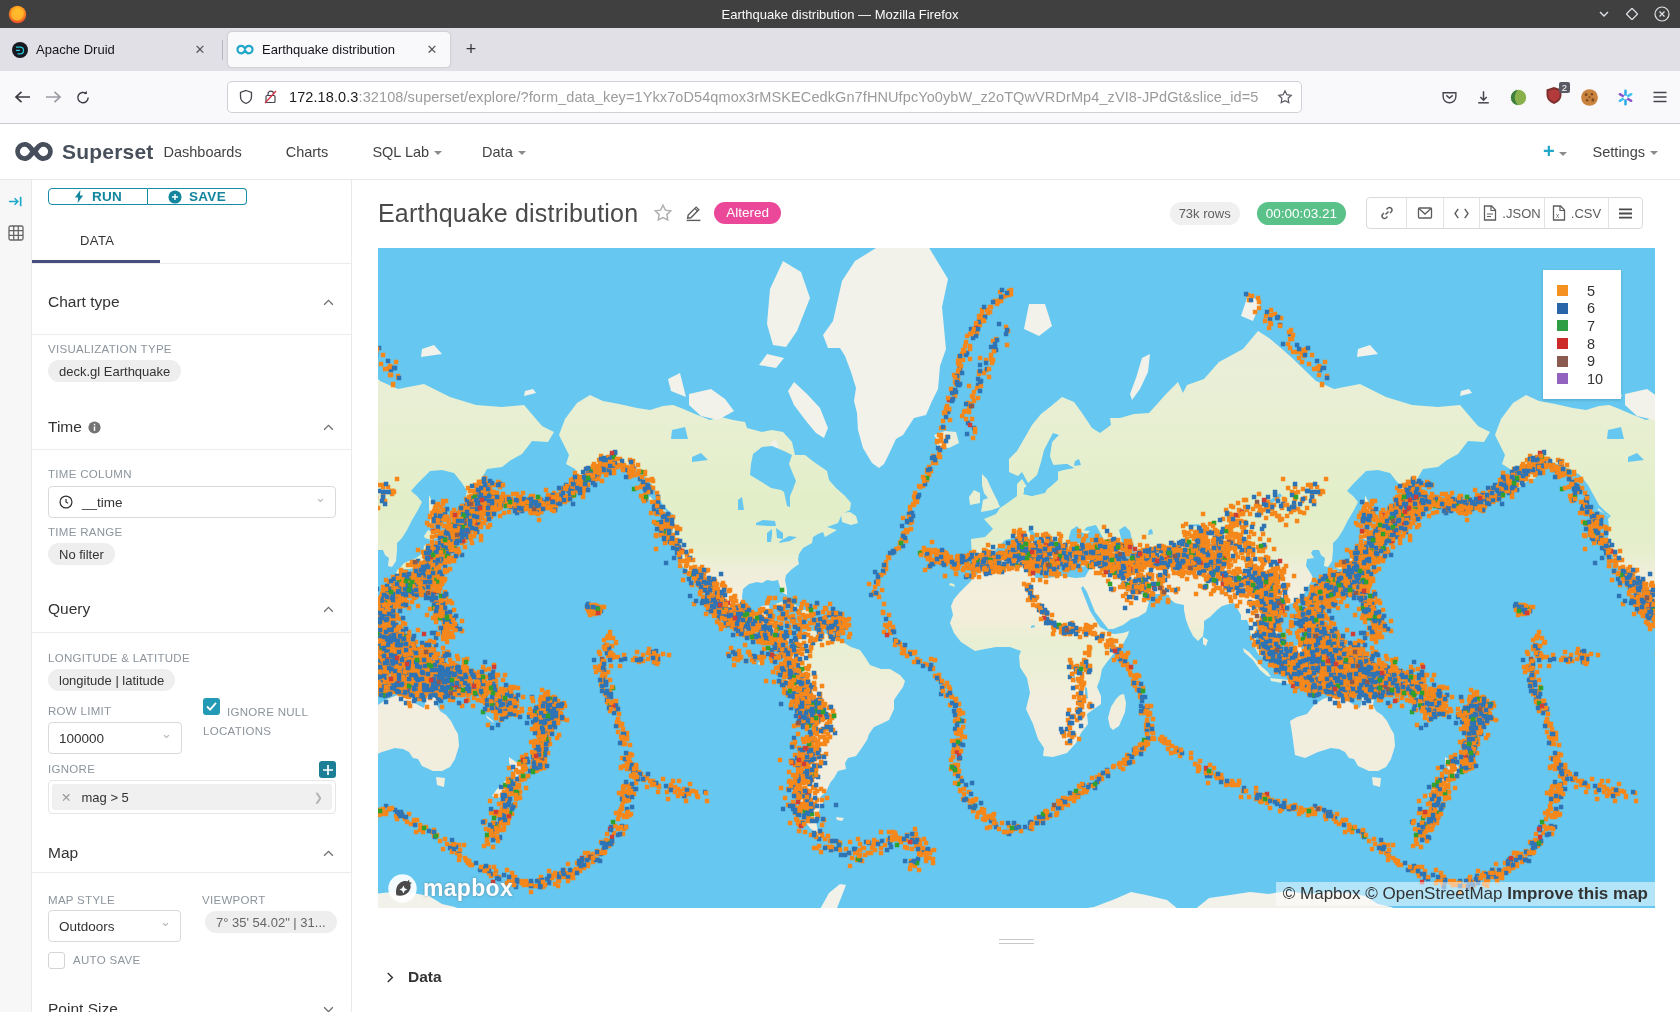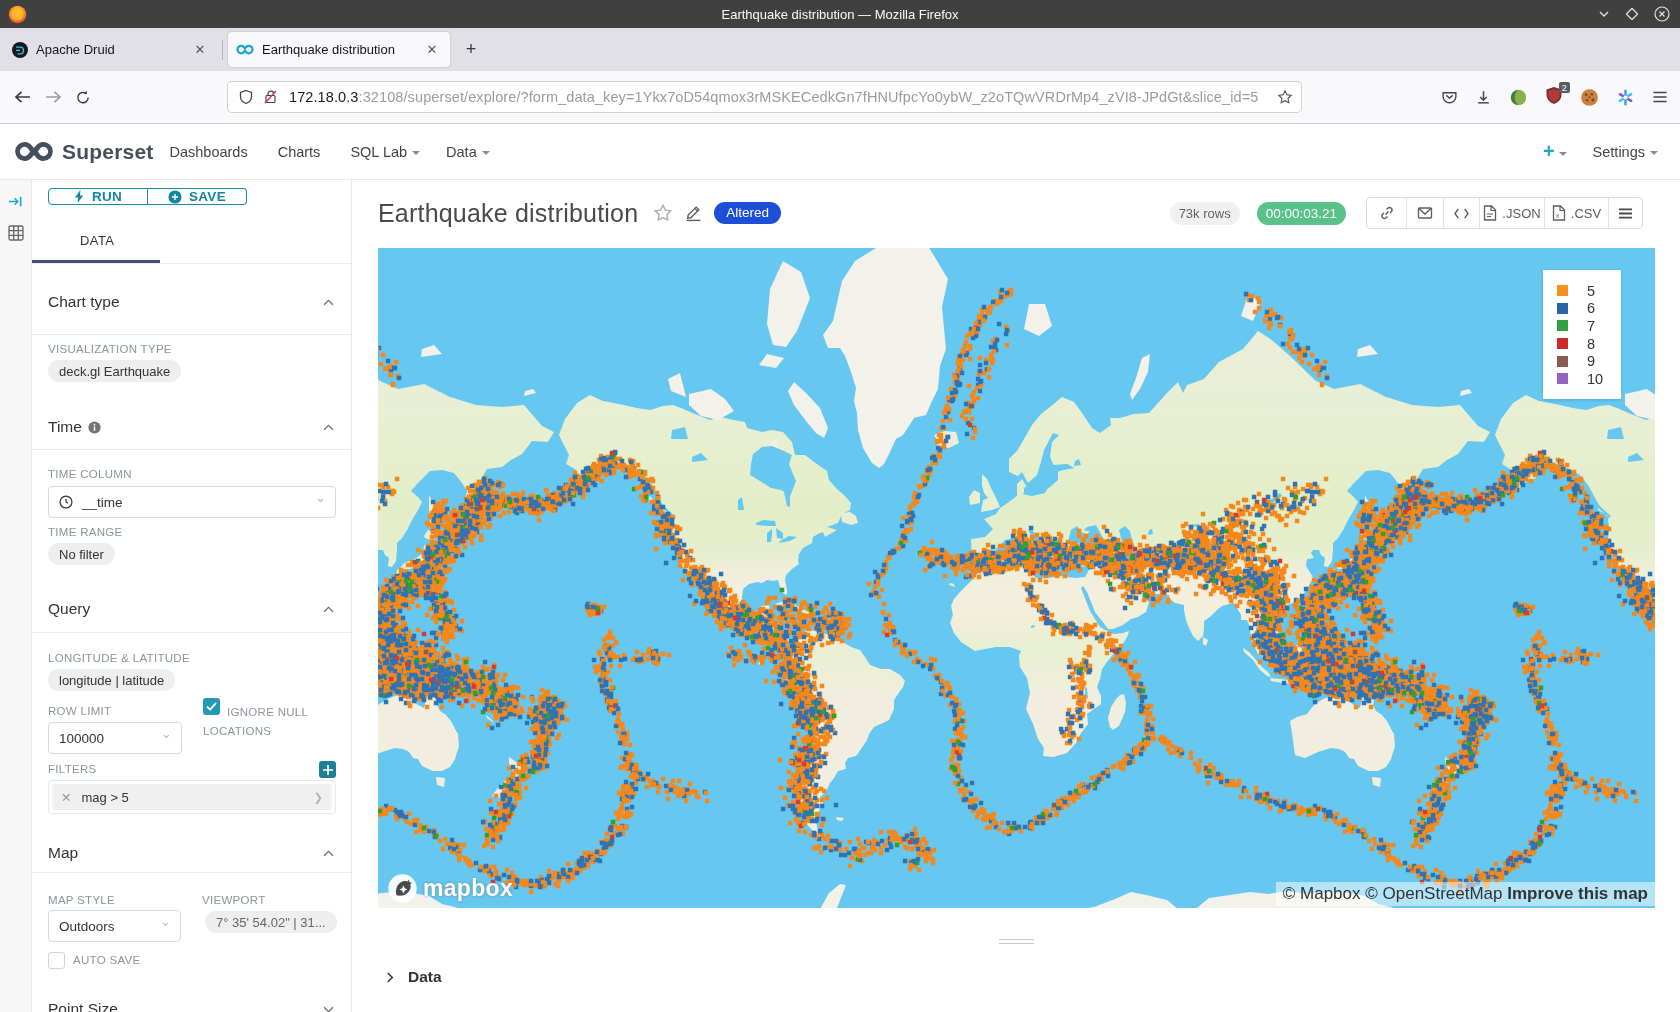--- a/index.html
+++ b/index.html
@@ -25,21 +25,21 @@
 .abs{position:absolute}
 .hr2{left:0;width:320px;height:1px;background:#ececec}
 .st{font-size:15.5px;color:#333}
 .lbl2{font-size:11.5px;color:#8c949c;letter-spacing:.3px}
 .pill2{background:#eeeeee;border-radius:11px;padding:3.5px 11px;font-size:13px;color:#333}
 .selbox2{height:32px;border:1px solid #d9d9d9;border-radius:4px;display:flex;align-items:center;padding:0 10px;font-size:13.5px;color:#333}
 .selbox2 .dn{position:absolute;right:9px;color:#b6b6b6;font-size:13px;top:3px}
 .snav{height:56px;background:#fff;border-bottom:1px solid #e8e8ea;display:flex;align-items:center;position:relative}
 .slogo{display:flex;align-items:center;margin-left:14px}
 .slogo .sname{font-size:21px;font-weight:bold;color:#474f5b;margin-left:8px;letter-spacing:.2px}
-.smenu{display:flex;align-items:center;margin-left:16px;gap:0}
+.smenu{display:flex;align-items:center;margin-left:10px;gap:14px}
 .smenu .mi{font-size:14.5px;color:#434343}
 .car{display:inline-block;width:0;height:0;border-left:4px solid transparent;border-right:4px solid transparent;border-top:4.5px solid #8b8b8b;margin-left:5px;vertical-align:2px}
 .snav .right{position:absolute;right:22px;display:flex;align-items:center;gap:26px}
 .body{display:flex;height:844px}
 .rail{width:32px;background:#f7f7f8;border-right:1px solid #e9e9e9;padding-top:14px}
 .sidebar{width:320px;background:#fff;border-right:1px solid #e9e9e9;position:relative;height:844px;overflow:hidden;flex:none}
 .runsave{display:flex;margin:8px 0 0 16px;width:199px;height:17px}
 .rsb{flex:1;border:1px solid #158da5;display:flex;align-items:center;justify-content:center;color:#13869e;font-size:13.5px;font-weight:bold;letter-spacing:.3px}
 .rsb.l{border-radius:4px 0 0 4px}
 .rsb.r{border-radius:0 4px 4px 0;border-left:none}
@@ -233,21 +233,21 @@
   <div class="abs pill2" style="top:489px;left:16px">longitude | latitude</div>
   <div class="abs lbl2" style="top:525px;left:16px">ROW LIMIT</div>
   <div class="abs" style="top:518px;left:171px;width:17px;height:17px;background:#2299b5;border-radius:3px">
         <svg width="11" height="9" viewBox="0 0 12 10" style="position:absolute;left:3px;top:4px">
           <path d="M1 5l3.5 3.5L11 1" stroke="#fff" stroke-width="2" fill="none"></path>
         </svg>
       </div>
   <div class="abs lbl2" style="top:522px;left:195px;line-height:1.9">IGNORE NULL</div>
   <div class="abs lbl2" style="top:541px;left:171px;line-height:1.9">LOCATIONS</div>
   <div class="abs selbox2" style="top:542px;left:16px;width:134px">100000<span class="dn">⌄</span></div>
-  <div class="abs lbl2" style="top:583px;left:16px">FILTERS</div>
+  <div class="abs lbl2" style="top:583px;left:16px">IGNORE</div>
   <div class="abs" style="top:581px;left:287px;width:17px;height:17px;background:#1d7f96;border-radius:3px">
         <svg width="10" height="10" viewBox="0 0 10 10" style="position:absolute;left:3.5px;top:3.5px">
           <path d="M5 0v10M0 5h10" stroke="#fff" stroke-width="1.7"></path>
         </svg>
       </div>
   <div class="abs" style="top:600px;left:16px;width:288px;height:34px;border:1px solid #e6e6e6;border-radius:4px;padding:3px">
     <div style="background:#f0f0f0;border-radius:3px;height:26px;display:flex;align-items:center;padding:0 9px">
           <span style="color:#9a9a9a;font-size:12.5px">✕</span>
           <span style="font-size:13px;color:#333;margin-left:10px">mag &gt; 5</span>
           <span style="margin-left:auto;color:#b4b4b4;font-size:11px">❯</span>
@@ -273,21 +273,21 @@
   <div style="display:flex;align-items:center;height:66px;padding-left:26px;position:relative">
    <span style="font-size:25px;color:#4a4a4a;letter-spacing:.2px">Earthquake distribution</span>
    <svg width="20" height="20" viewBox="0 0 16 16" style="margin-left:15px">
           <path d="M8 1.8l1.9 3.9 4.3.6-3.1 3 .7 4.3L8 11.6l-3.8 2 .7-4.3-3.1-3 4.3-.6z" fill="none" stroke="#b0b0b0" stroke-width="1.2"></path>
         </svg>
    <svg width="17" height="17" viewBox="0 0 16 16" style="margin-left:12px">
           <path d="M1.5 14.5h13" stroke="#5c5c5c" stroke-width="1.3"></path>
           <path d="M3 9.5L10.5 2l2.5 2.5L5.5 12l-3 .5z" fill="none" stroke="#5c5c5c" stroke-width="1.3"></path>
           <path d="M9.5 3.5L12 6" stroke="#5c5c5c" stroke-width="1.1"></path>
         </svg>
-   <span style="margin-left:12px;background:#1d4ed8;color:#fff;font-size:13.5px;border-radius:11px;padding:3px 12px 4px">Altered</span>
+   <span style="margin-left:12px;background:#ec4899;color:#fff;font-size:13.5px;border-radius:11px;padding:3px 12px 4px">Altered</span>
    <div style="position:absolute;right:334px;display:flex;align-items:center">
      <span style="background:#f0f0f0;color:#5f5f5f;font-size:13px;border-radius:12px;padding:4px 9px">73k rows</span>
      <span style="background:#5ac189;color:#fff;font-size:13.5px;border-radius:12px;padding:4px 9px;margin-left:17px">00:00:03.21</span>
    </div>
    <div style="position:absolute;right:37px;top:17px;height:32px;display:flex;border:1px solid #d9d9d9;border-radius:4px;background:#fff">
      <div class="hbtn" style="width:39px">
             <svg width="16" height="16" viewBox="0 0 16 16">
               <g fill="none" stroke="#5c5c5c" stroke-width="1.4">
                 <path d="M6.5 9.5l3-3"></path>
                 <path d="M7.5 4.5l1.5-1.5a2.5 2.5 0 013.5 3.5L11 8"></path>

